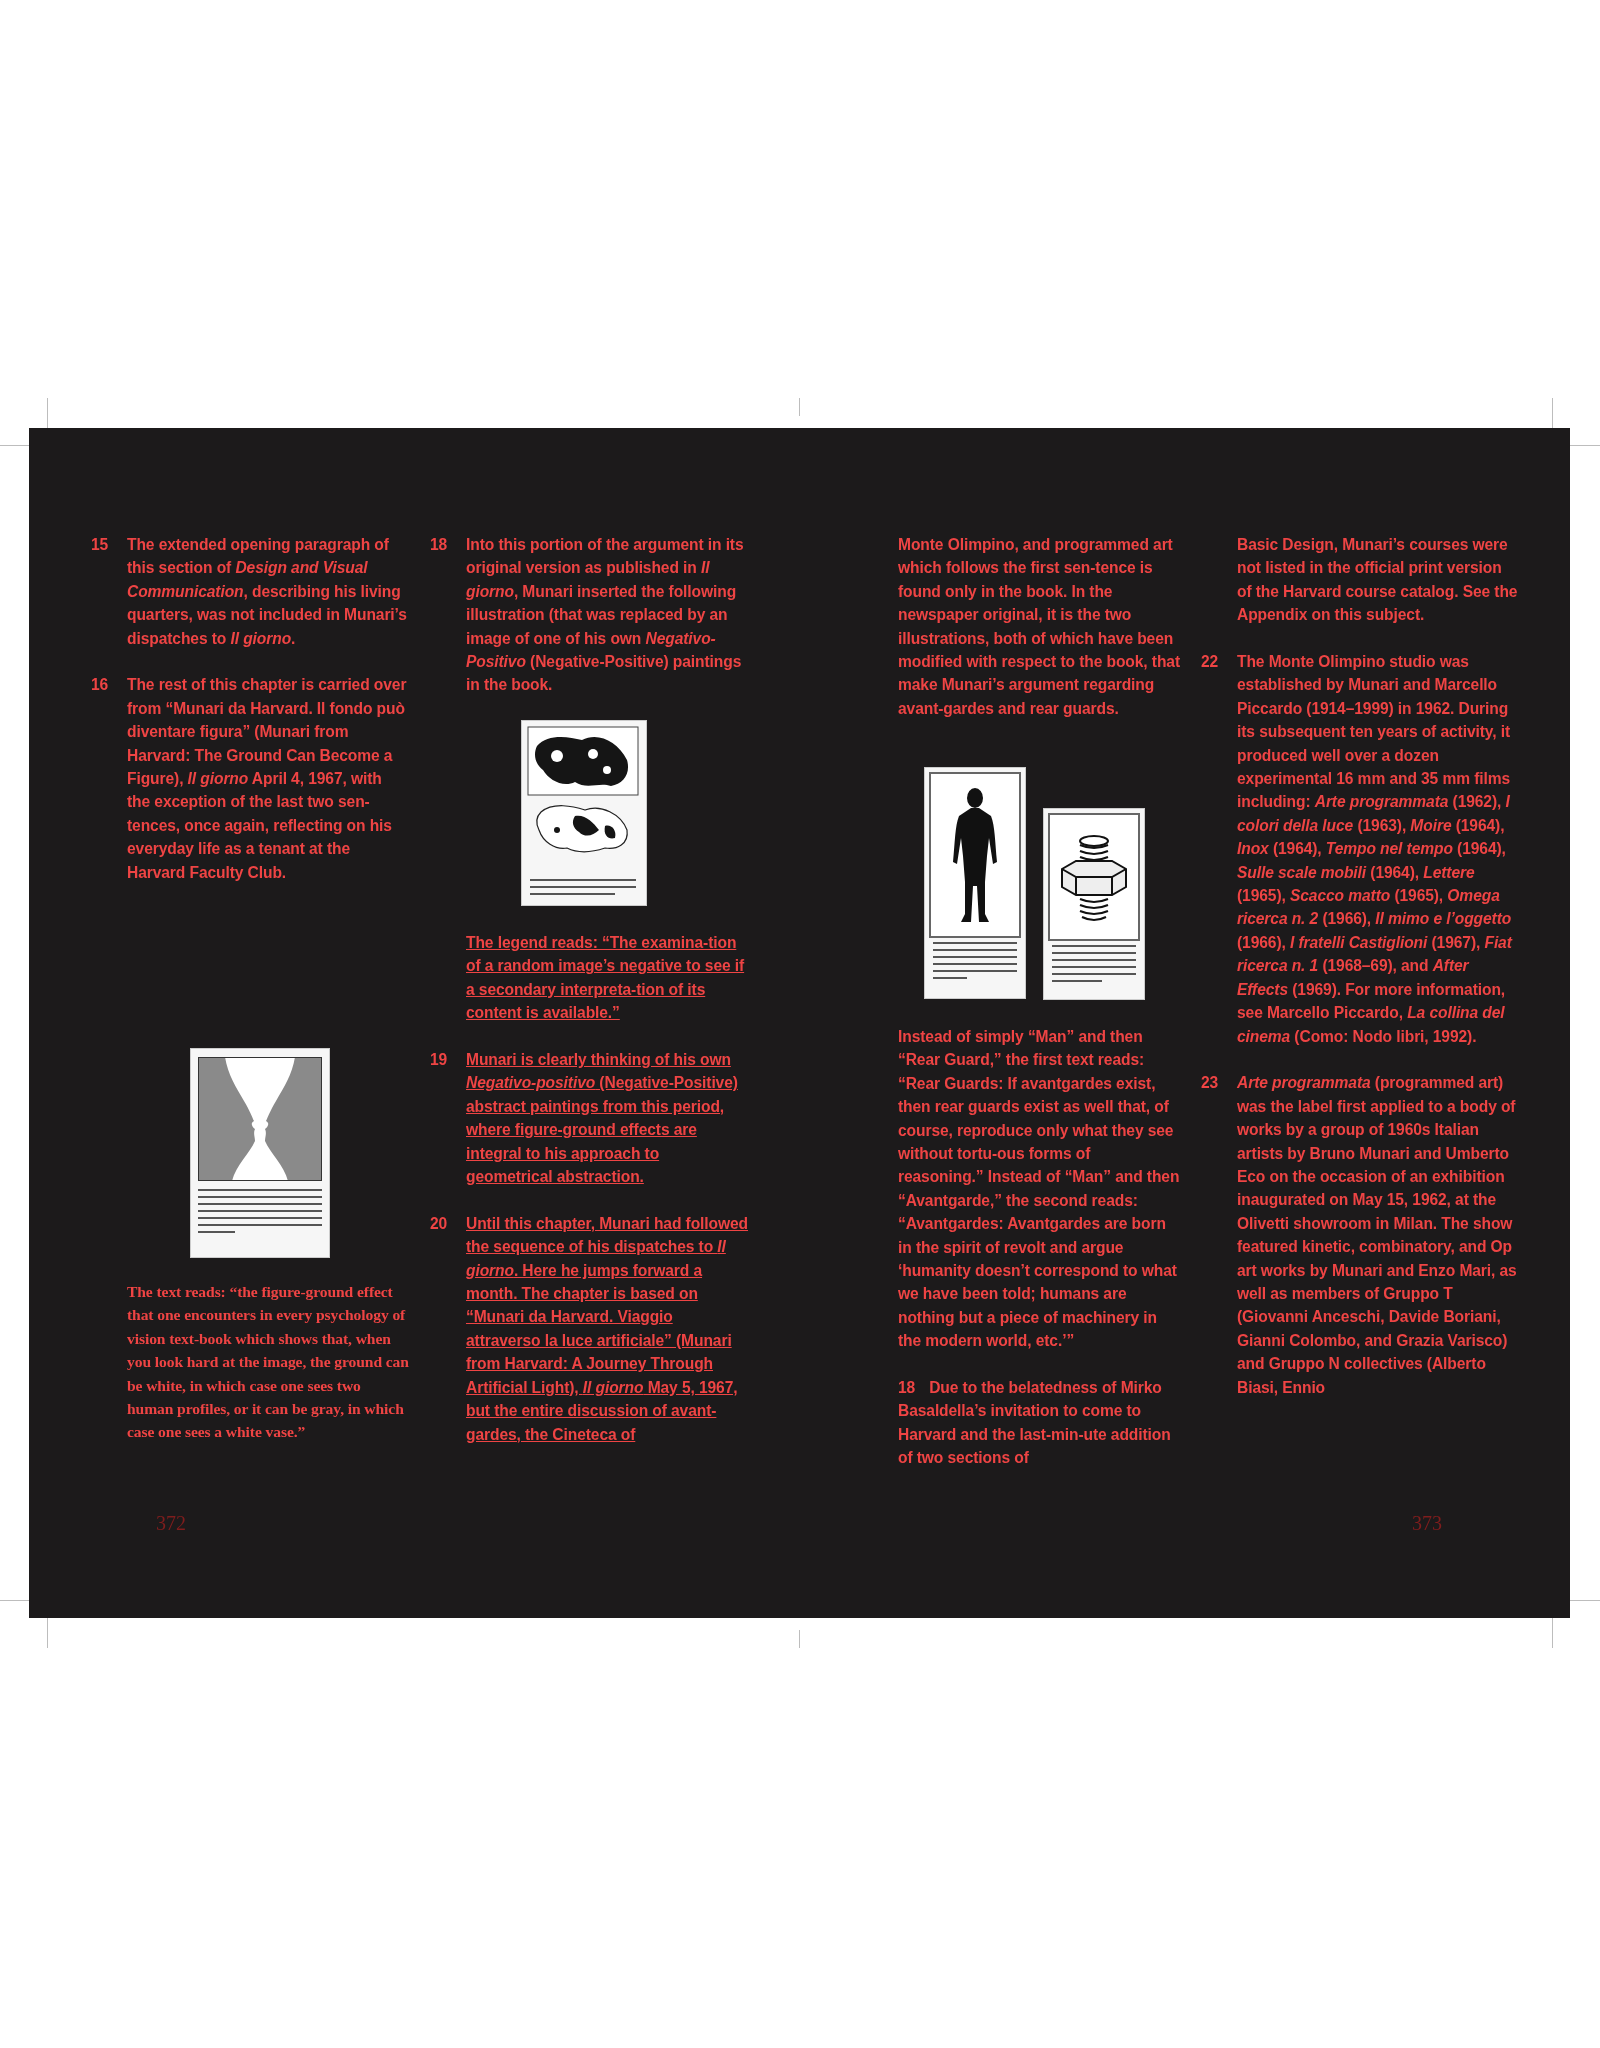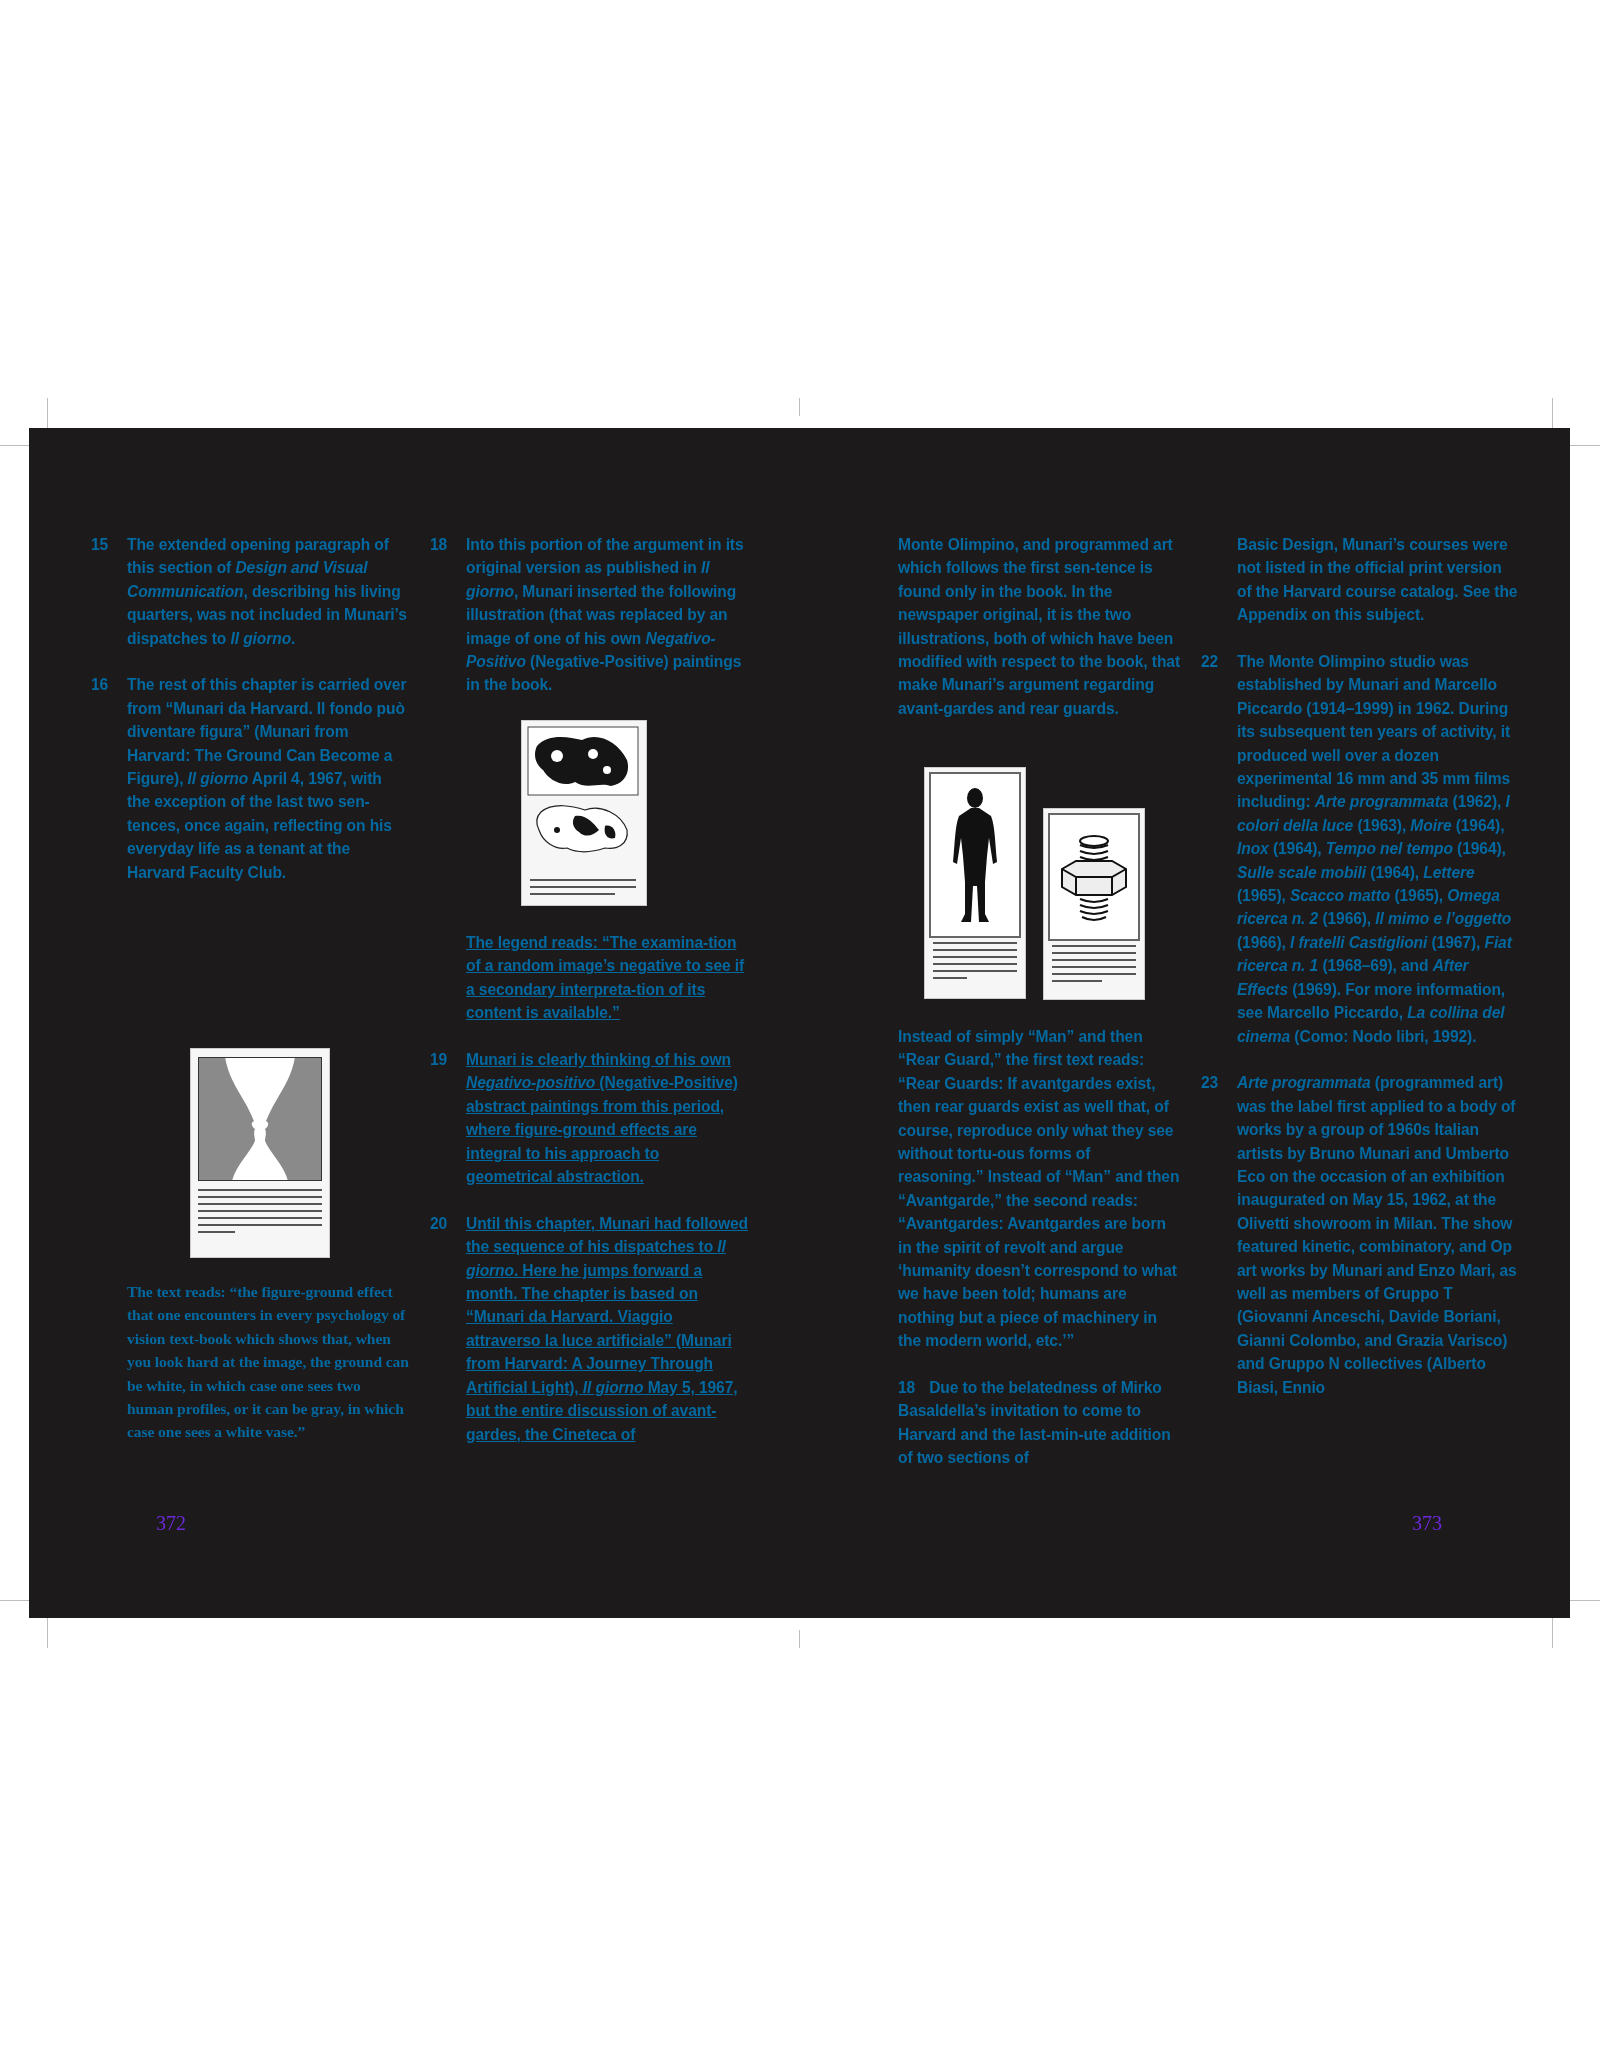--- a/index.html
+++ b/index.html
@@ -1,27 +1,27 @@
 <!DOCTYPE html>
 <html><head>
 <meta charset="utf-8">
 <style>
   html, body { margin:0; padding:0; }
   body { width:1600px; height:2048px; background:#ffffff; position:relative; overflow:hidden;
          font-family:"Liberation Sans", sans-serif; }
   .crop { position:absolute; background:#bdbdbd; }
   .spread { position:absolute; left:29px; top:428px; width:1541px; height:1190px; background:#1c1a1b; }
-  .col { position:absolute; color:#0369a1; font-family:"Liberation Sans", sans-serif; font-weight:bold;
+  .col { position:absolute; color:#ef4444; font-family:"Liberation Sans", sans-serif; font-weight:bold;
          font-size:15.6px; line-height:23.4px; letter-spacing:-0.1px; }
   .note { position:relative; margin:0 0 23.4px 0; }
   .num { position:absolute; left:-36px; top:0; width:30px; }
   .txt { display:block; }
   .txt i { font-style:italic; }
   .plain { margin:0 0 23.4px 0; }
-  .folio { position:absolute; color:#6d28d9; font-family:"Liberation Serif", serif; font-size:20px; }
+  .folio { position:absolute; color:#7f1d1d; font-family:"Liberation Serif", serif; font-size:20px; }
   .fig { position:absolute; background:#f6f6f6; border:1px solid #ccc; }
   .fig .inner { position:absolute; background:#fff; border:2px solid #666; }
   .caption-lines { position:absolute; }
   .caption-lines div { height:2px; background:#555; margin:0 0 5px 0; }
 </style>
 </head>
 <body>
 
 <div class="crop" style="left:47px;top:398px;width:1px;height:30px;"></div>
 <div class="crop" style="left:0;top:445px;width:29px;height:1px;"></div>

